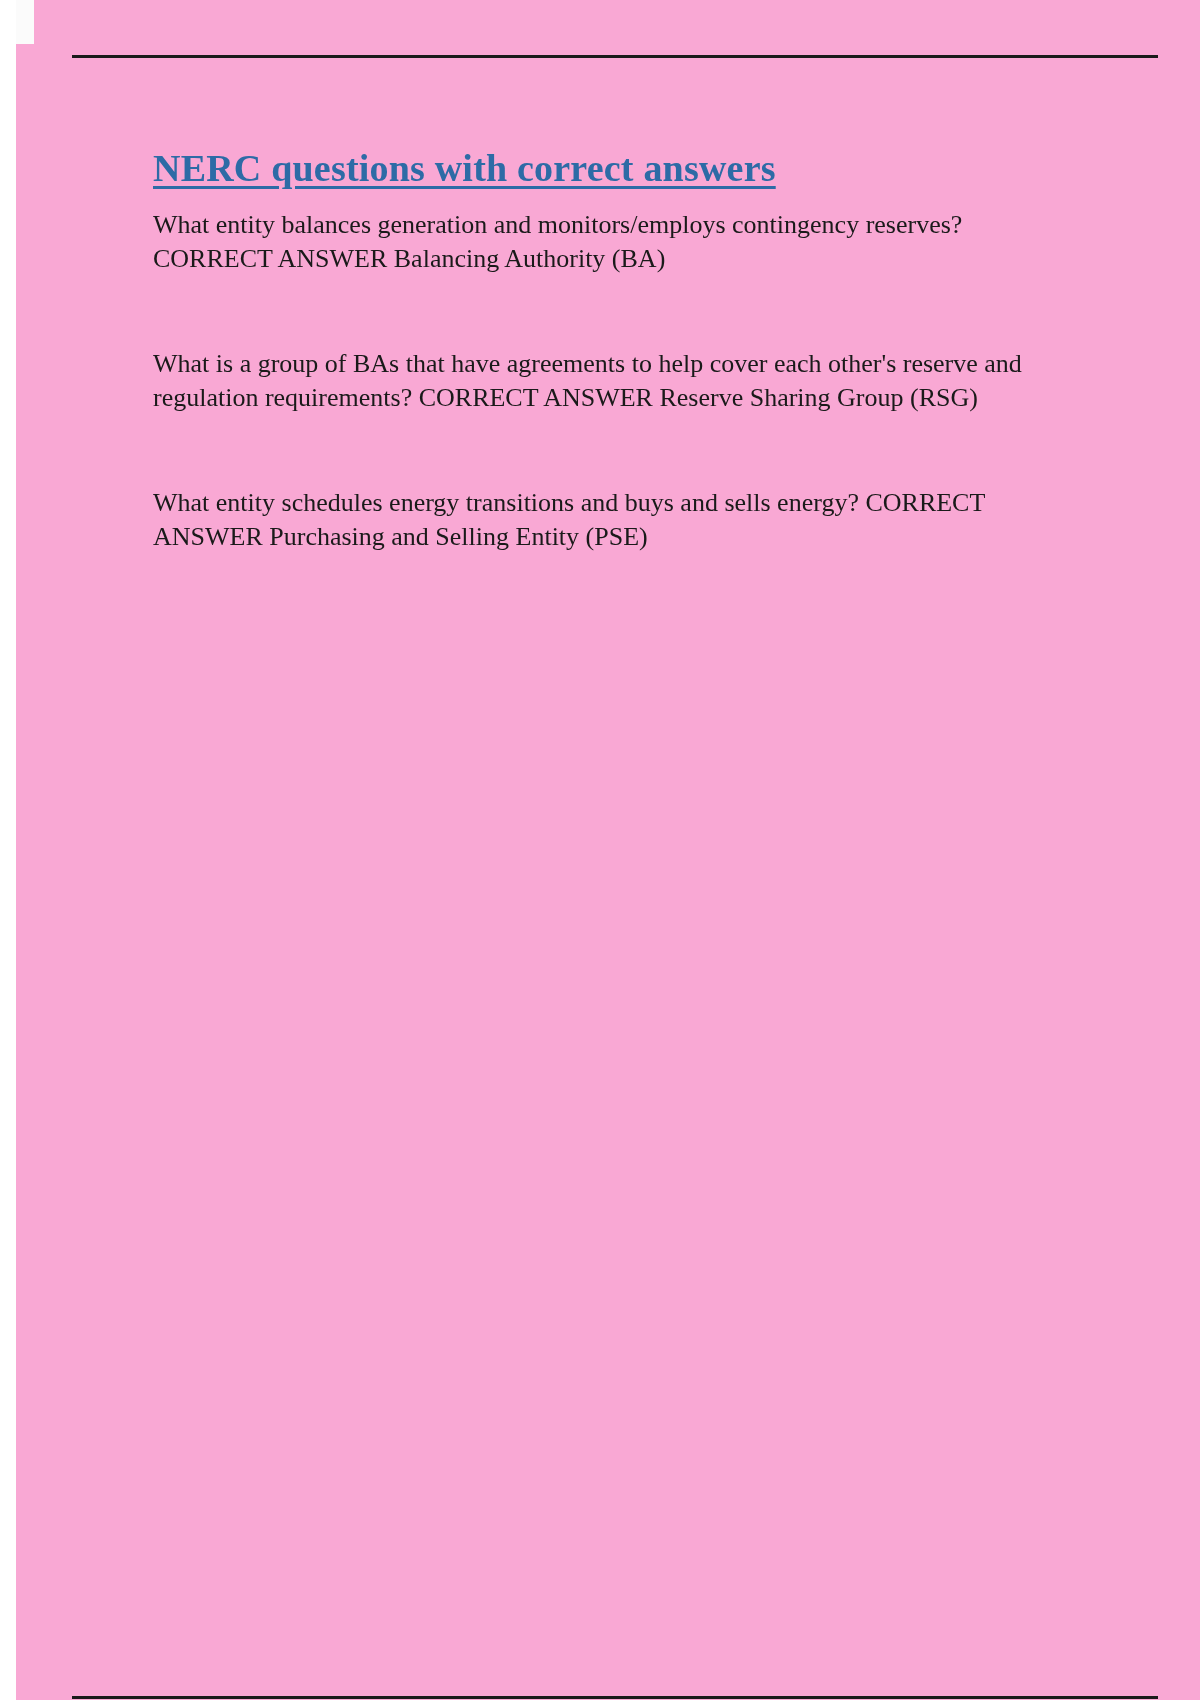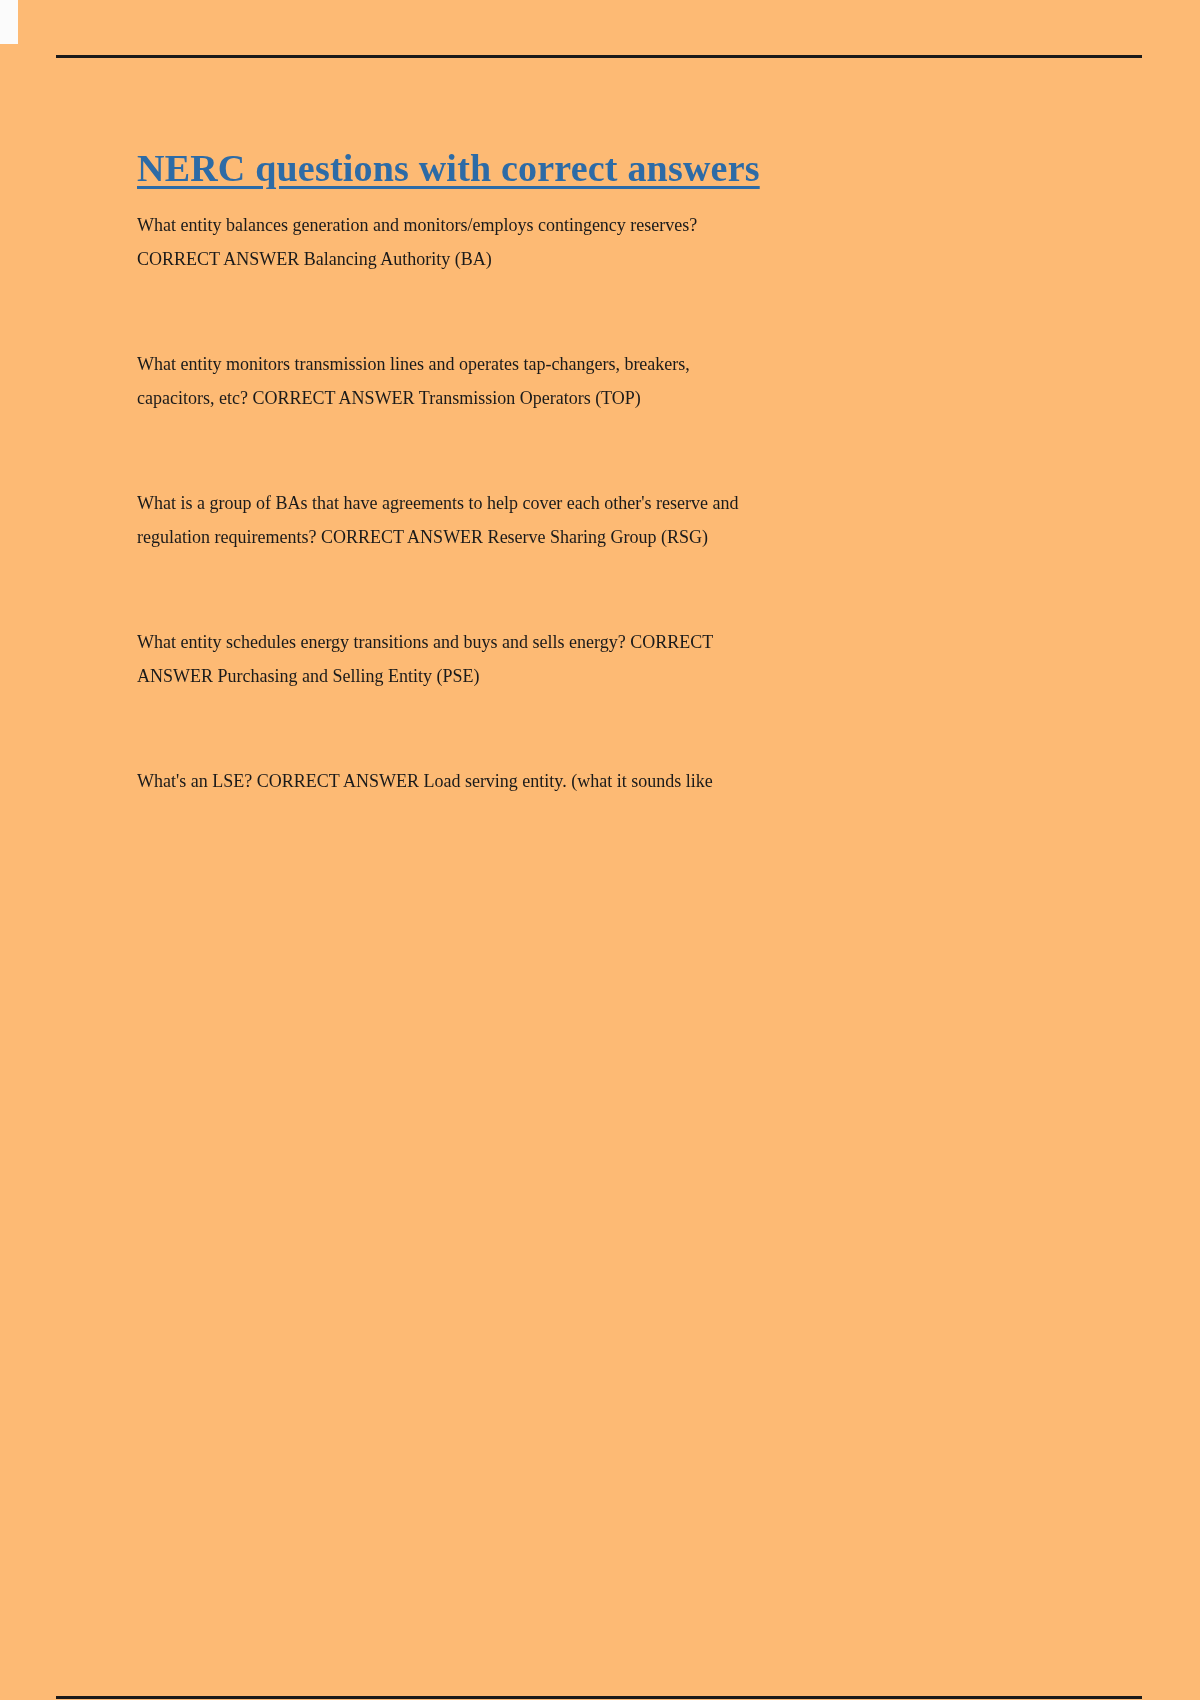--- a/index.html
+++ b/index.html
@@ -7,21 +7,22 @@
   body {
     width: 1200px;
     height: 1700px;
     position: relative;
     overflow: hidden;
     font-family: "Liberation Serif", "DejaVu Serif", serif;
   }
   .page {
     position: absolute;
     inset: 0;
-    background: #fdba74;
+    background: #f9a8d4;
+    margin-left: 16px;
   }
   .rule {
     position: absolute;
     left: 56px;
     width: 1086px;
     height: 3px;
     background: #1a1a1a;
   }
   .rule-top { top: 55px; }
   .rule-bottom { top: 1696px; }
@@ -45,21 +46,21 @@
     text-decoration: underline;
     text-decoration-color: #2d6ba6;
     text-decoration-thickness: 3px;
     text-underline-offset: 5px;
     letter-spacing: 0.2px;
     margin: 0 0 18px 0;
     white-space: pre;
   }
   .qa p {
     font-family: "Liberation Serif", "DejaVu Serif", serif;
-    font-size: 18px;
+    font-size: 26px;
     line-height: 34px;
     color: #1a1a1a;
     white-space: pre;
     margin: 0 0 71px 0;
   }
   .qa p:last-child { margin-bottom: 0; }
 </style>
 </head>
 <body>
 
@@ -68,25 +69,22 @@
   <div class="corner-artifact"></div>
 
   <div class="rule rule-top"></div>
 
   <div class="content">
     <h1 class="doc-title">NERC questions with correct answers</h1>
 
     <div class="qa">
       <p>What entity balances generation and monitors/employs contingency reserves?
 CORRECT ANSWER Balancing Authority (BA)</p>
-      <p>What entity monitors transmission lines and operates tap-changers, breakers,
-capacitors, etc? CORRECT ANSWER Transmission Operators (TOP)</p>
       <p>What is a group of BAs that have agreements to help cover each other's reserve and
 regulation requirements? CORRECT ANSWER Reserve Sharing Group (RSG)</p>
       <p>What entity schedules energy transitions and buys and sells energy? CORRECT
 ANSWER Purchasing and Selling Entity (PSE)</p>
-      <p>What's an LSE? CORRECT ANSWER Load serving entity. (what it sounds like</p>
     </div>
   </div>
 
   <div class="rule rule-bottom"></div>
 
 </div>
 
 </body></html>

